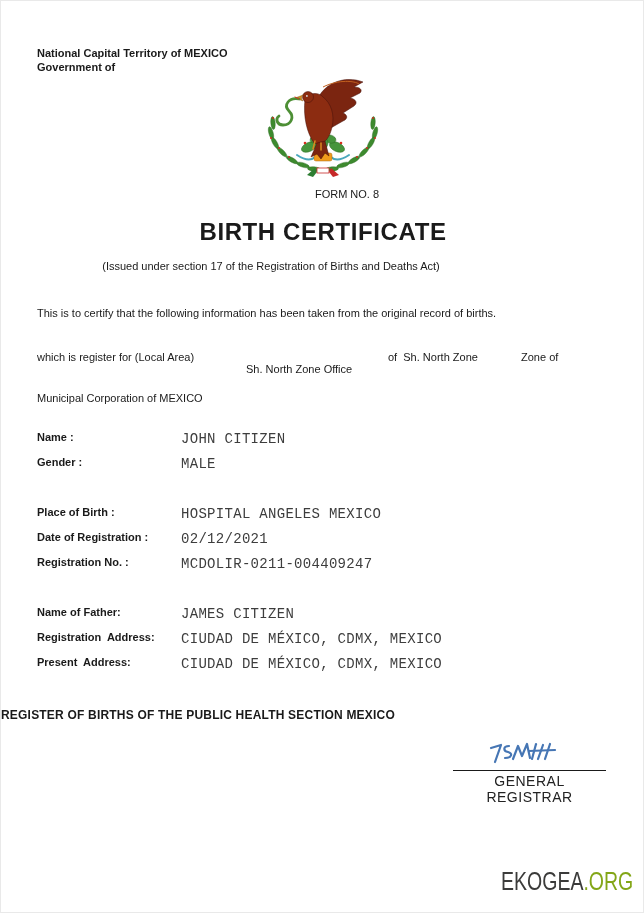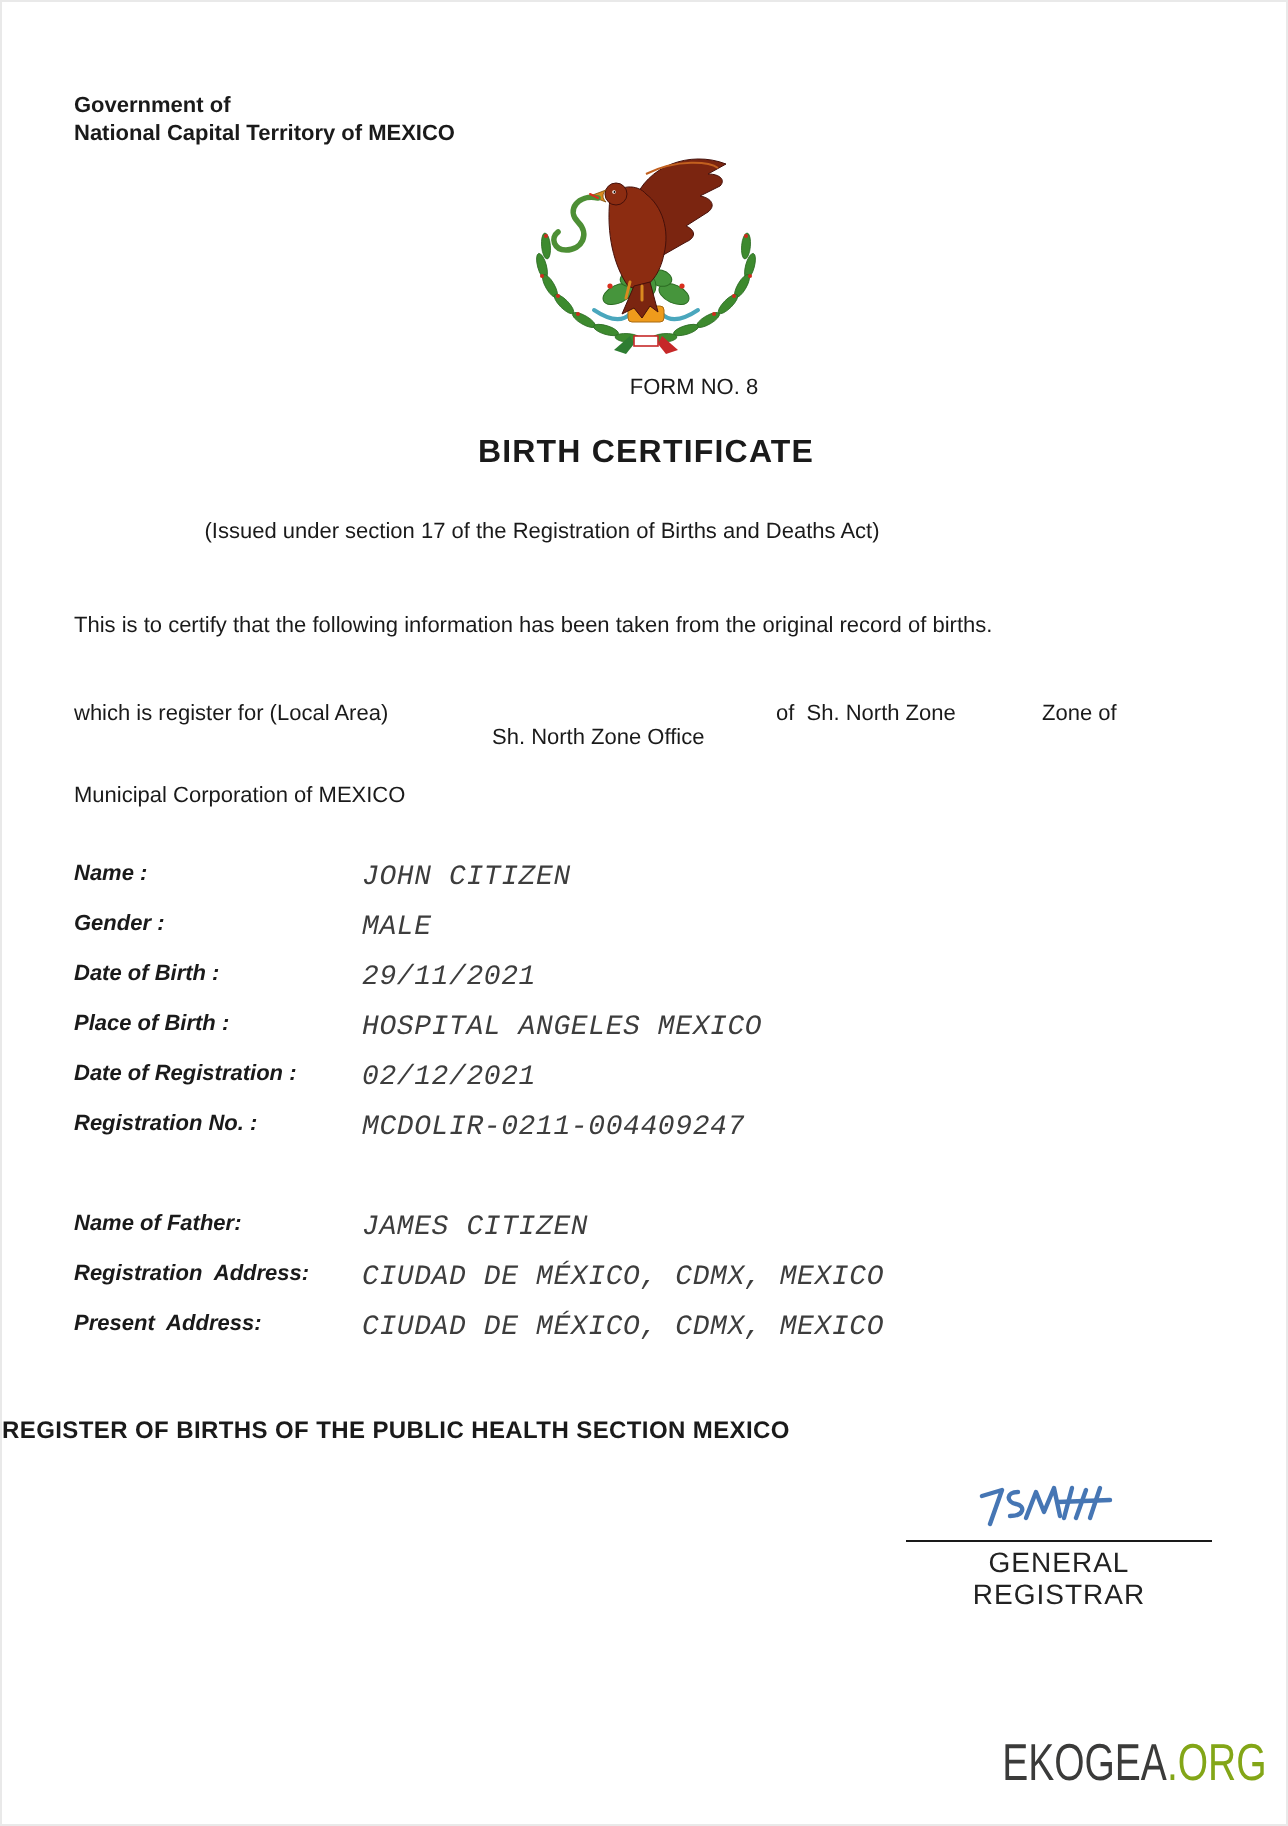--- a/index.html
+++ b/index.html
@@ -8,29 +8,29 @@
     font-family:"Liberation Sans", sans-serif; color:#1a1a1a;
     border:1px solid #e9e9e9; box-sizing:border-box; overflow:hidden;
   }
   .abs { position:absolute; }
   .hdr { font-size:11px; font-weight:bold; line-height:14px; }
   .hdr-left { left:36px; top:45px; text-align:left; }
   .hdr-right { right:59px; top:45px; text-align:right; }
   .emblem { left:258px; top:72px; width:128px; height:106px; }
   .form-no { left:0; top:187px; width:644px; text-align:center; font-size:11px;padding-left:24px; }
   .title { left:0; top:217px; width:644px; text-align:center;
-           font-size:16px; font-weight:bold; letter-spacing:0.6px; margin:0; }
+           font-size:24px; font-weight:bold; letter-spacing:0.6px; margin:0; }
   .subtitle { left:0; top:259px; width:540px; text-align:center; font-size:11px; }
   .bodyline { font-size:11px; white-space:pre; }
   .certify { left:36px; top:306px; }
   .regline { left:0; top:350px; width:644px; height:14px; }
   .regline span { position:absolute; top:0; font-size:11px; white-space:pre; }
   .rl-1 { left:36px; } .rl-2 { left:245px;margin-top:12px; } .rl-3 { left:387px; } .rl-4 { left:520px; }
   .regline2 { left:36px; top:391px; }
-  .field-row { position:absolute; left:36px; width:570px; height:14px;font-style:italic; }
+  .field-row { position:absolute; left:36px; width:570px; height:14px; }
   .field-label { position:absolute; left:0; top:0; font-size:11px; font-weight:bold; white-space:pre; }
   .field-value { position:absolute; left:144px; top:0; font-size:14px;
                  font-family:"Liberation Mono","DejaVu Sans Mono",monospace;
                  color:#3d3d3d; letter-spacing:0.3px; white-space:pre; }
   .register-statement { left:0; top:707px; width:644px; 
                         font-size:12px; font-weight:bold; letter-spacing:0.2px; }
   .signature { left:486px; top:737px; width:78px; height:30px; }
   .sig-line { left:452px; top:769px; width:153px; height:1px; background:#1a1a1a; }
   .sig-title { left:452px; top:772px; width:153px; text-align:center;
                font-size:14px; letter-spacing:0.5px; color:#222; }
@@ -38,22 +38,22 @@
                transform:scaleX(0.75); transform-origin:100% 50%; letter-spacing:0; }
   .wm-name { color:#3b3b3a; }
   .wm-tld { color:#83a617; }
 </style>
 </head>
 <body>
 
 <div class="page">
 
   <div class="abs hdr hdr-left">
+    <div>National Capital Territory of MEXICO</div>
     <div>Government of</div>
-    <div>National Capital Territory of MEXICO</div>
   </div>
 
   <svg class="abs emblem" viewBox="0 0 128 106" aria-hidden="true">
 
     <g fill="#3d8a2e" stroke="#2b6b22" stroke-width="0.4">
       <ellipse cx="14" cy="50" rx="6.5" ry="2.2" transform="rotate(-95 14 50)"></ellipse>
       <ellipse cx="12" cy="60" rx="6.5" ry="2.2" transform="rotate(-105 12 60)"></ellipse>
       <ellipse cx="16" cy="70" rx="6.5" ry="2.2" transform="rotate(-120 16 70)"></ellipse>
       <ellipse cx="23" cy="79" rx="6.5" ry="2.2" transform="rotate(-135 23 79)"></ellipse>
       <ellipse cx="33" cy="87" rx="6.5" ry="2.2" transform="rotate(-150 33 87)"></ellipse>
@@ -138,24 +138,20 @@
   <div class="abs bodyline regline2">Municipal Corporation of MEXICO</div>
 
   <div class="field-row" style="top:430px">
     <span class="field-label">Name :</span>
     <span class="field-value">JOHN CITIZEN</span>
   </div>
   <div class="field-row" style="top:455px">
     <span class="field-label">Gender :</span>
     <span class="field-value">MALE</span>
   </div>
-  <div class="field-row" style="top:480px">
-    <span class="field-label">Date of Birth :</span>
-    <span class="field-value">29/11/2021</span>
-  </div>
   <div class="field-row" style="top:505px">
     <span class="field-label">Place of Birth :</span>
     <span class="field-value">HOSPITAL ANGELES MEXICO</span>
   </div>
   <div class="field-row" style="top:530px">
     <span class="field-label">Date of Registration :</span>
     <span class="field-value">02/12/2021</span>
   </div>
   <div class="field-row" style="top:555px">
     <span class="field-label">Registration No. :</span>

